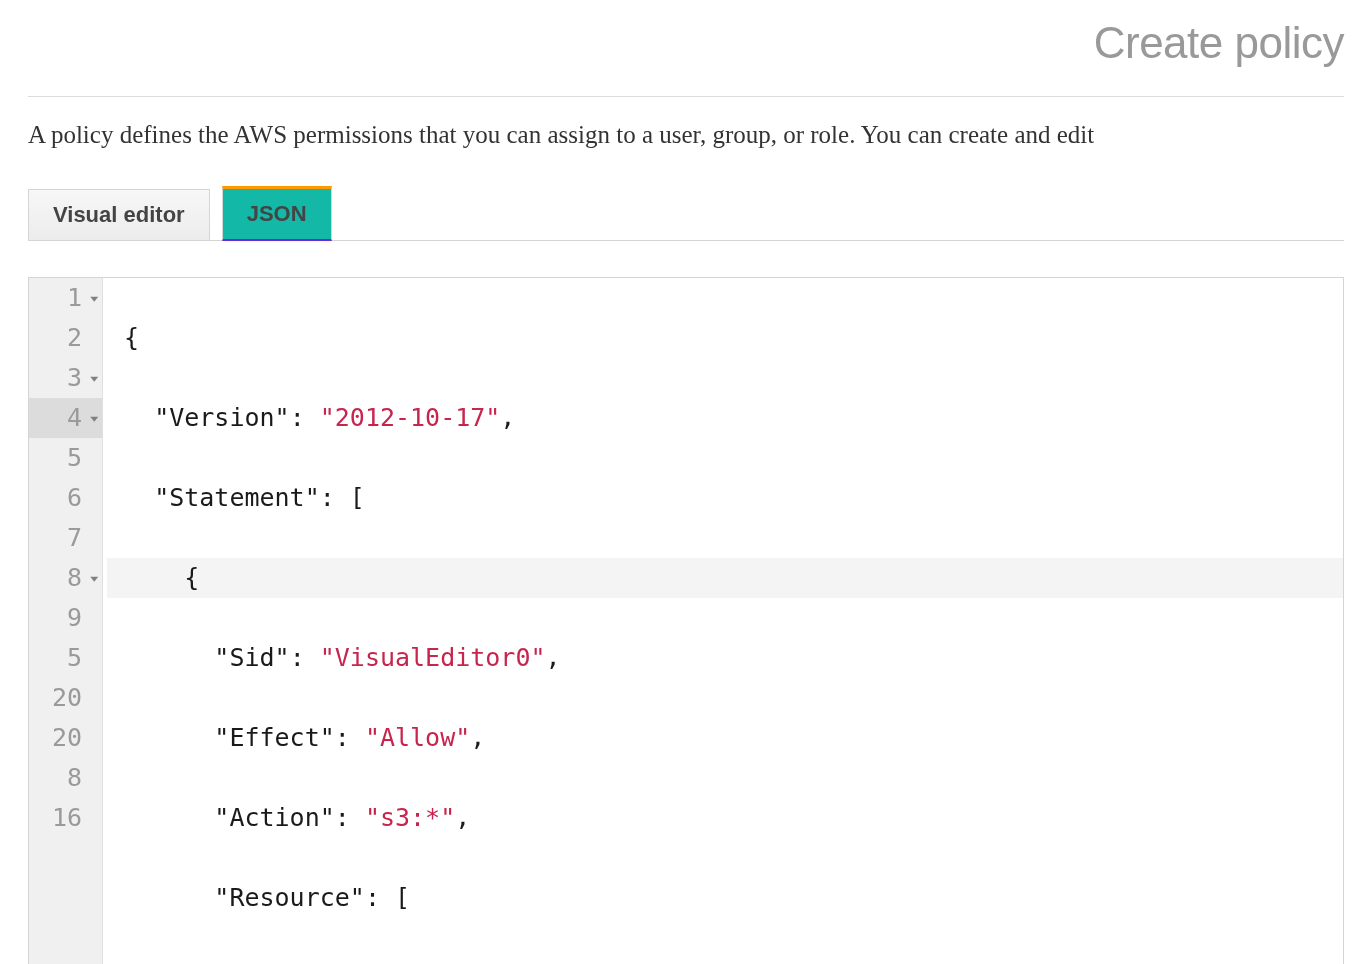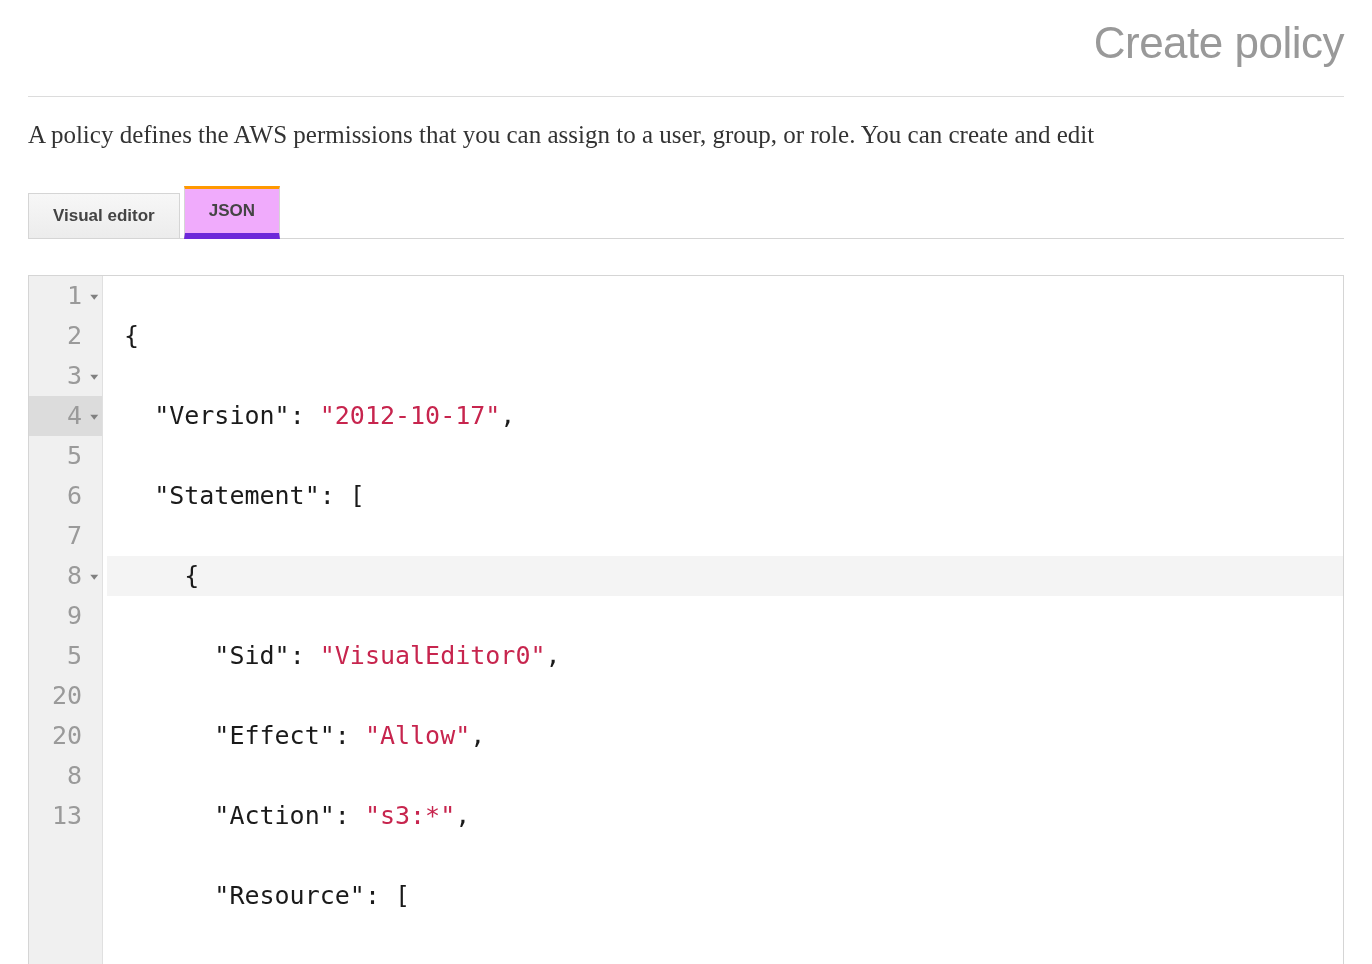--- a/index.html
+++ b/index.html
@@ -35,38 +35,38 @@
     overflow: hidden;
     font-family: Liberation Serif, serif;
   }
   .tabs {
     display: flex;
     border-bottom: 1px solid #d5d5d5;
     align-items: flex-end;
   }
   .tab {
     padding: 12px 24px;
-    font-size: 17px;
+    font-size: 22px;
     font-weight: 600;
     color: #444444;
     cursor: pointer;
     border: 1px solid #d5d5d5;
     background: #f1f1f1;
-    margin-right: 4px;
+    margin-right: 12px;
     position: relative;
     top: 1px;
   }
   .tab.inactive {
     background: linear-gradient(#f7f7f7, #ececec);
     border-bottom: 1px solid #d5d5d5;
   }
   .tab.active {
-    background: #f0abfc;
+    background: #14b8a6;
     border-top: 3px solid #ff9900;
-    border-bottom: 6px solid #6d28d9;
+    border-bottom: 2px solid #6d28d9;
   }
   .editor-wrap {
     margin-top: 36px;
     border: 1px solid #d5d5d5;
     background: #ffffff;
   }
   .editor {
     display: flex;
     font-family: "Menlo", "Monaco", "Consolas", monospace;
     font-size: 25px;
@@ -145,21 +145,21 @@
         <div class="gutter-line active"><span>4</span><span class="fold open"></span></div>
         <div class="gutter-line"><span>5</span></div>
         <div class="gutter-line"><span>6</span></div>
         <div class="gutter-line"><span>7</span></div>
         <div class="gutter-line"><span>8</span><span class="fold open"></span></div>
         <div class="gutter-line"><span>9</span></div>
         <div class="gutter-line"><span>5</span></div>
         <div class="gutter-line"><span>20</span></div>
         <div class="gutter-line"><span>20</span></div>
         <div class="gutter-line"><span>8</span></div>
-        <div class="gutter-line"><span>13</span></div>
+        <div class="gutter-line"><span>16</span></div>
       </div>
       <div class="code">
 <div class="code-line"> <span class="pun">{</span></div>
 <div class="code-line">   <span class="pun">"Version"</span><span class="pun">: </span><span class="str">"2012-10-17"</span><span class="pun">,</span></div>
 <div class="code-line">   <span class="pun">"Statement"</span><span class="pun">: </span><span class="pun">[</span></div>
 <div class="code-line active-line">     <span class="pun">{</span></div>
 <div class="code-line">       <span class="pun">"Sid"</span><span class="pun">: </span><span class="str">"VisualEditor0"</span><span class="pun">,</span></div>
 <div class="code-line">       <span class="pun">"Effect"</span><span class="pun">: </span><span class="str">"Allow"</span><span class="pun">,</span></div>
 <div class="code-line">       <span class="pun">"Action"</span><span class="pun">: </span><span class="str">"s3:*"</span><span class="pun">,</span></div>
 <div class="code-line">       <span class="pun">"Resource"</span><span class="pun">: </span><span class="pun">[</span></div>

